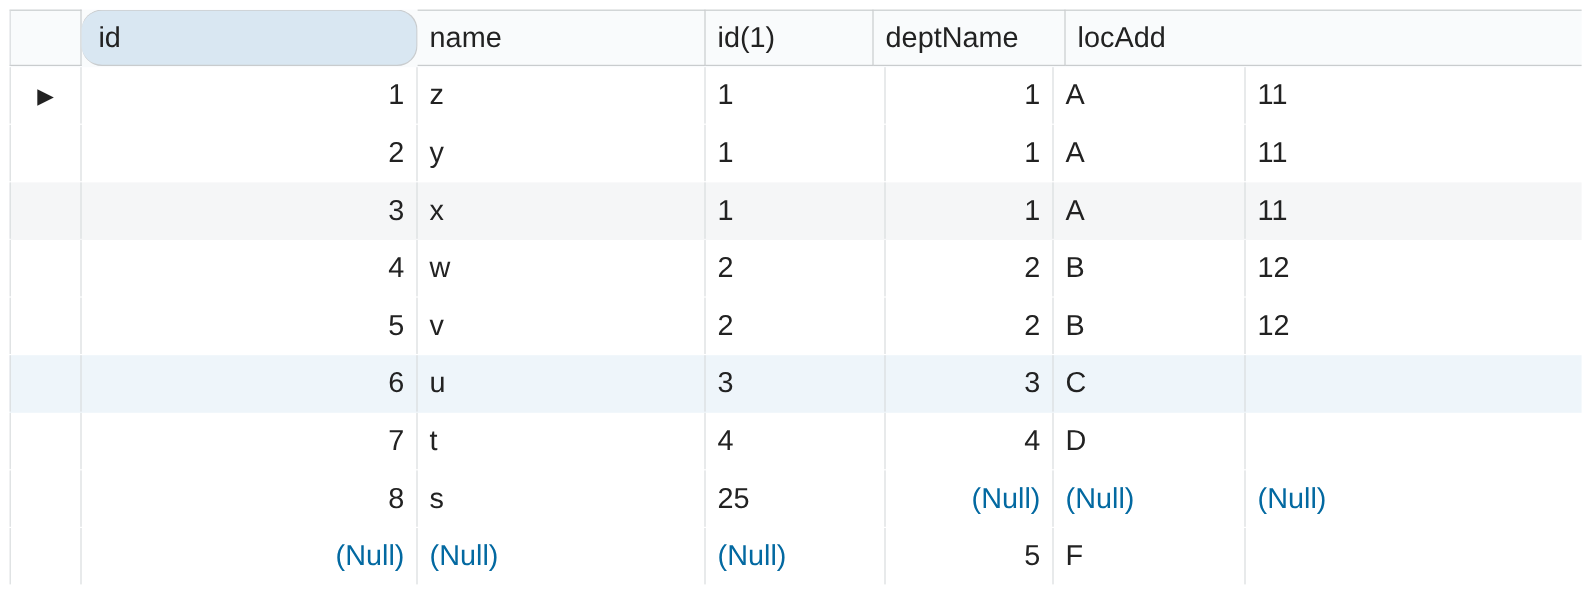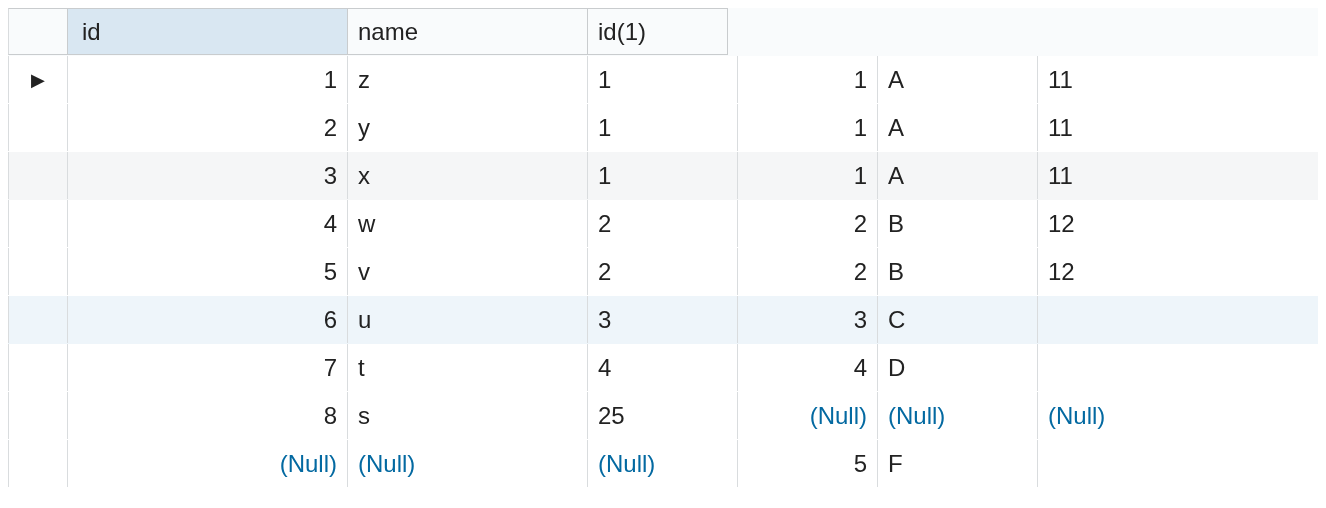--- a/index.html
+++ b/index.html
@@ -61,40 +61,42 @@
       background: #f9fbfc;
       border-top: 1px solid #c9ccce;
       border-bottom: 1px solid #c9ccce;
     }
     .col-id     { flex: 0 0 280px; justify-content: flex-end; padding-right: 10px; }
     .col-name   { flex: 0 0 240px; justify-content: flex-start; }
     .col-deptid { flex: 0 0 150px; justify-content: flex-start; }
     .col-id1    { flex: 0 0 140px; justify-content: flex-end; }
     .col-dname  { flex: 0 0 160px; justify-content: flex-start; }
     .col-loc    { flex: 1 1 auto;  justify-content: flex-start; border-right: none; }
-    .header-row .col-id     { justify-content: flex-start; padding-left: 14px; }
+    .header-row .col-id     { justify-content: flex-start; padding-left: 14px; border-radius: 17px; }
     .header-row .col-id1    { justify-content: flex-start; padding-left: 10px; }
     .null {
       color: #0369a1;
     }
     .row-indicator {
       font-size: 18px;
       color: #222;
     }
   </style>
 </head>
 <body>
 
 <div class="grid-container">
 
   <div class="grid-row header-row">
     <div class="cell row-gutter header-cell"></div>
     <div class="cell header-cell id-header col-id">id</div>
     <div class="cell header-cell col-name">name</div>
     <div class="cell header-cell col-id1">id(1)</div>
+    <div class="cell header-cell col-dname">deptName</div>
+    <div class="cell header-cell col-loc">locAdd</div>
   </div>
 
   <div id="rows-mount">
       <div class="grid-row">
         <div class="cell row-gutter">
           <span class="row-indicator">▶</span>
         </div>
         <div class="cell col-id">1</div>
         <div class="cell col-name">z</div>
         <div class="cell col-deptid">1</div>

